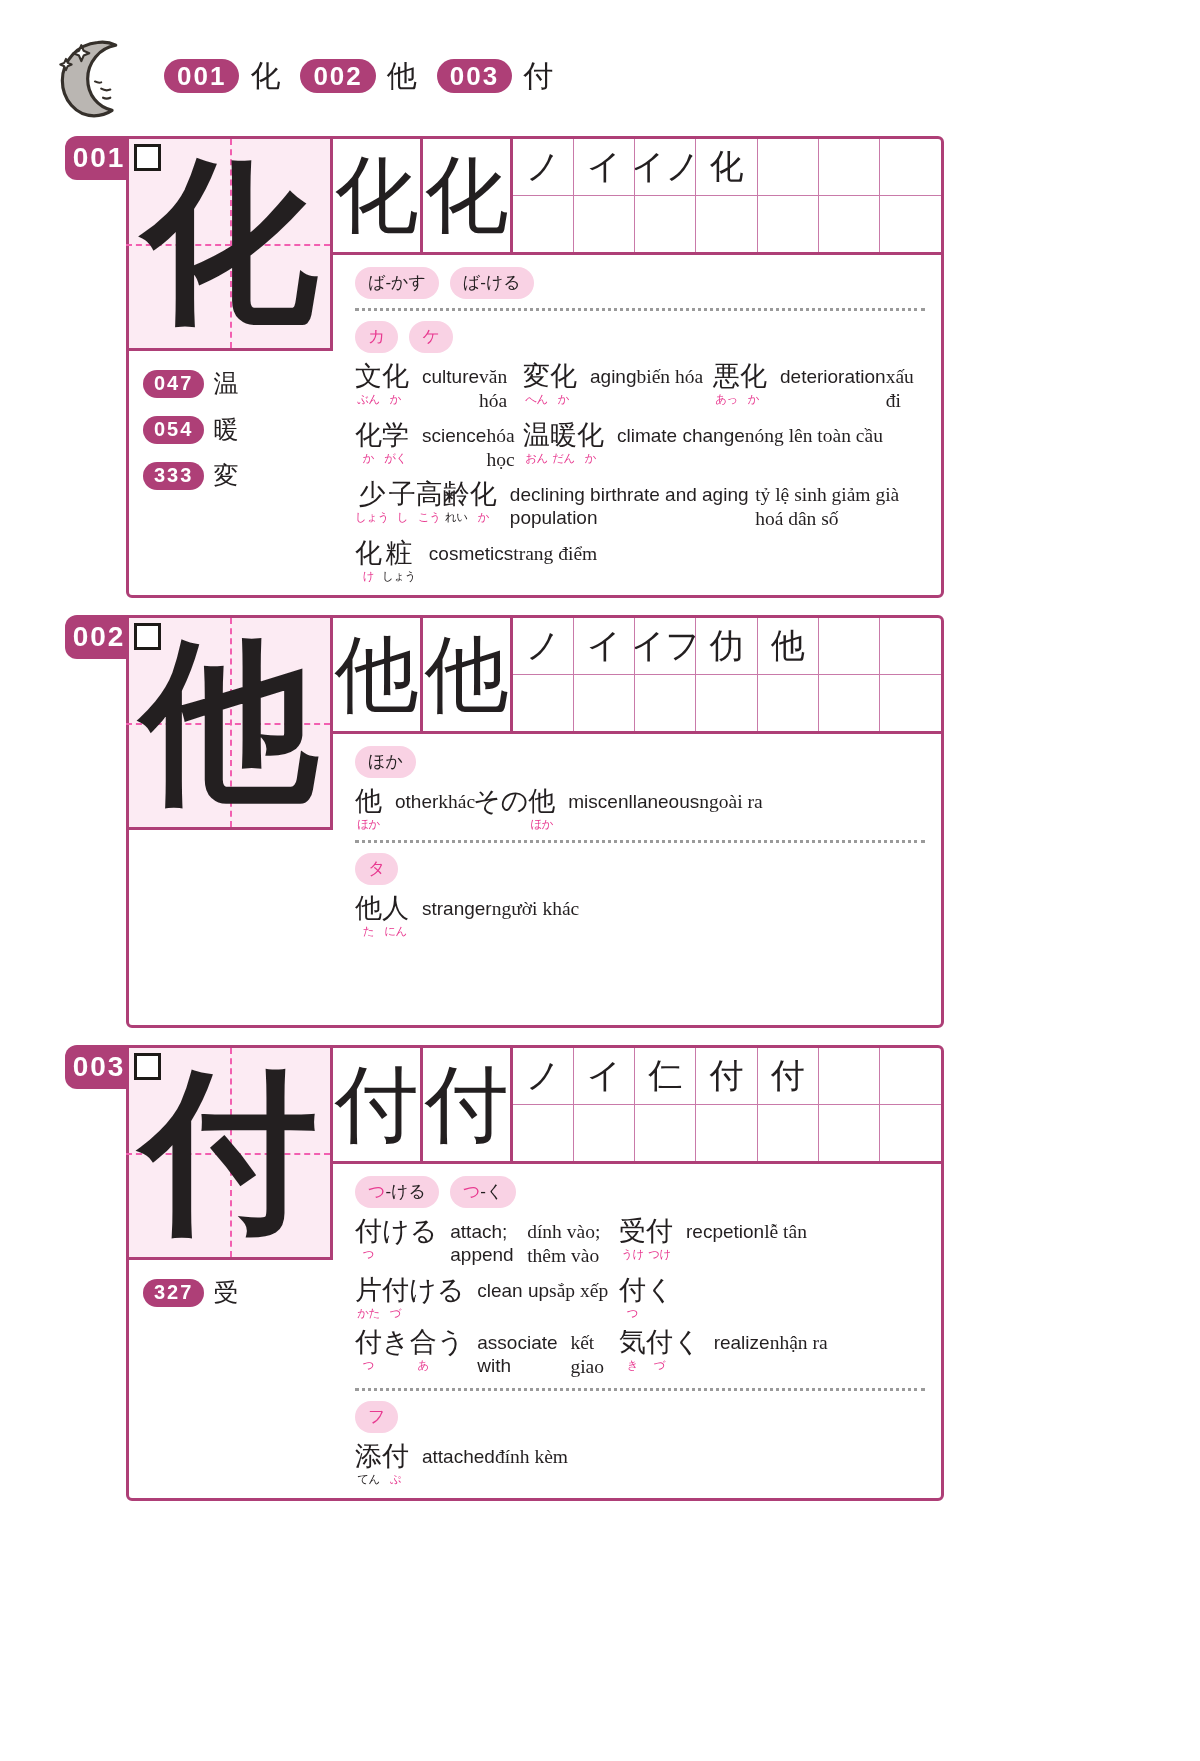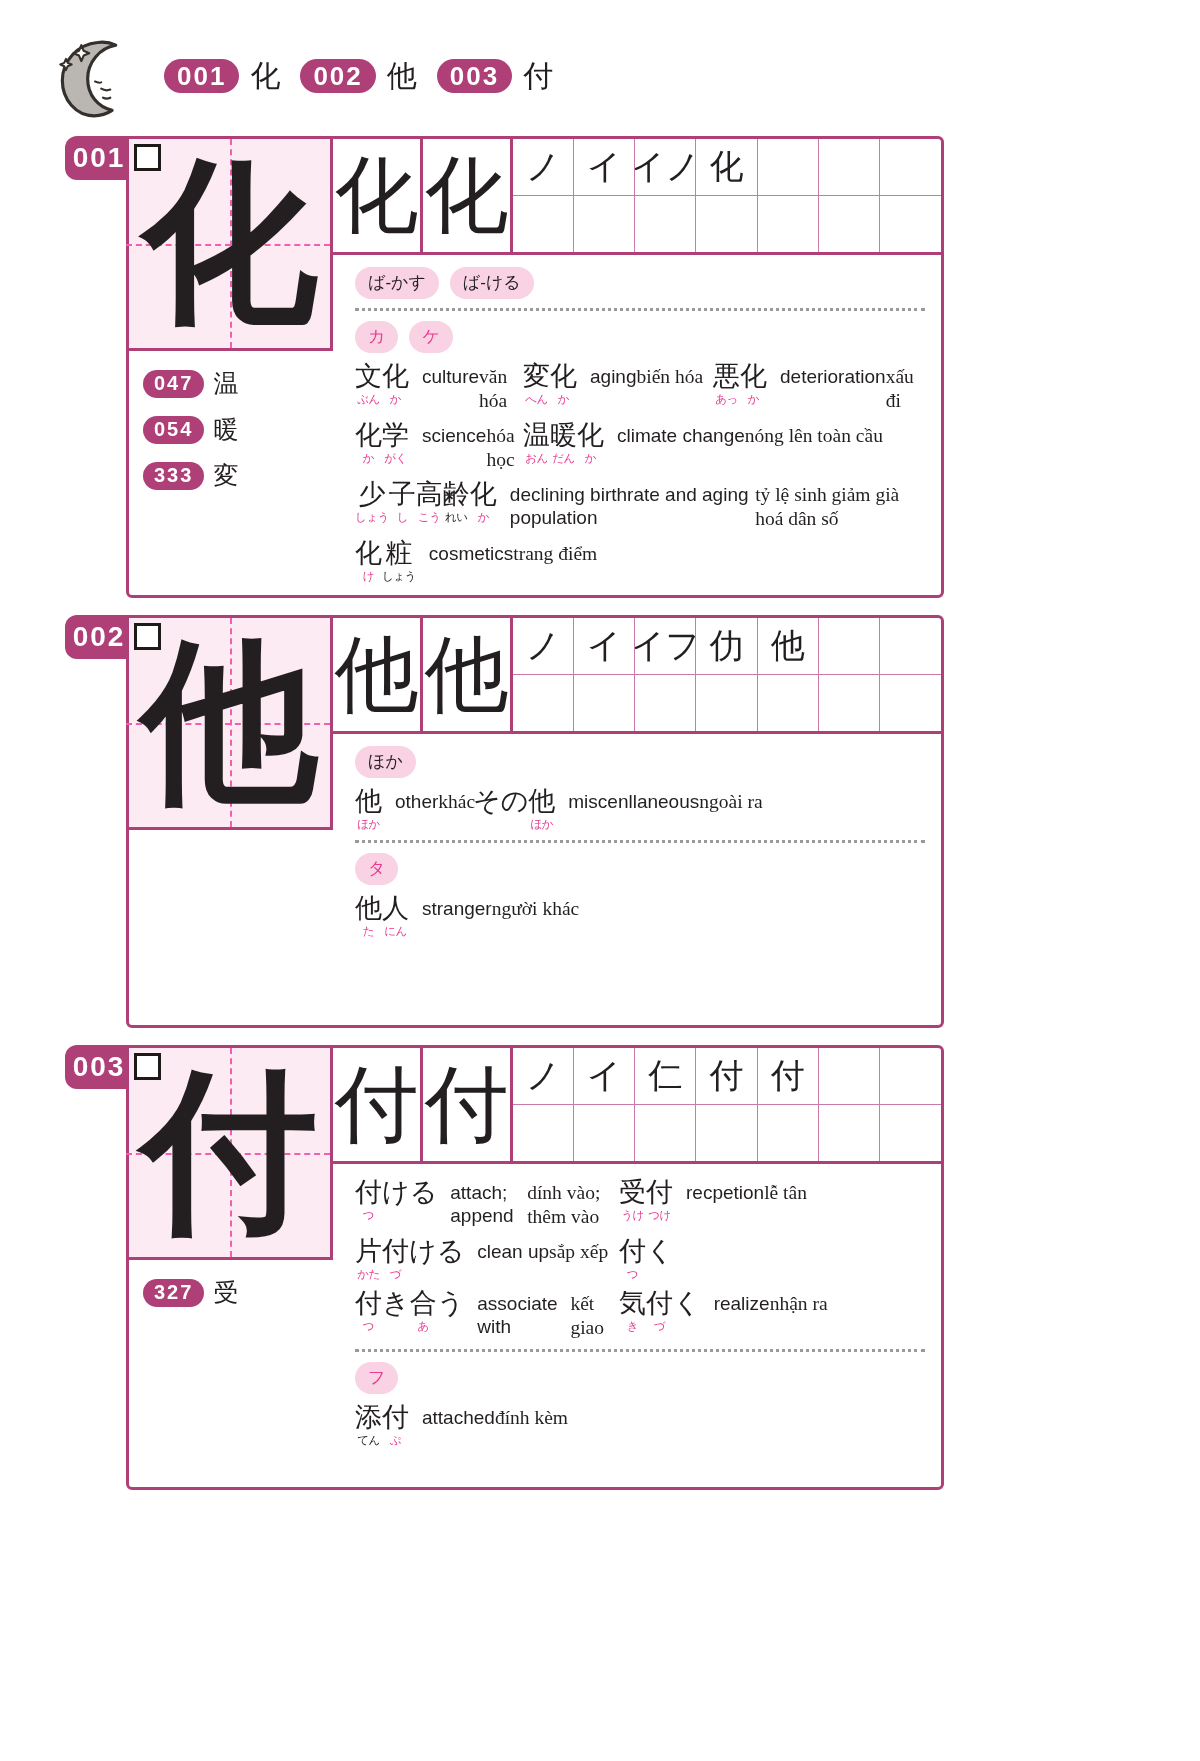--- a/index.html
+++ b/index.html
@@ -398,20 +398,24 @@
               <div class="scell"></div>
               <div class="scell"></div>
               <div class="scell"></div>
               <div class="scell"></div>
               <div class="scell"></div>
               <div class="scell"></div>
               <div class="scell"></div>
             </div>
           </div>
           <div class="content">
+            <div class="pillrow">
+              <span class="pill"><span class="pk">つ</span><span class="">-ける</span></span>
+              <span class="pill"><span class="pk">つ</span><span class="">-く</span></span>
+            </div>
             <div class="vgrid" style="grid-template-columns: 264px 1fr;">
               <div class="vitem">
                 <span class="wblock">
                   <span class="wpair">
                     <span class="wbase">付</span>
                     <span class="wruby">つ</span>
                   </span>
                   <span class="wpair">
                     <span class="wbase">ける</span>
                     <span class="wruby"></span>

